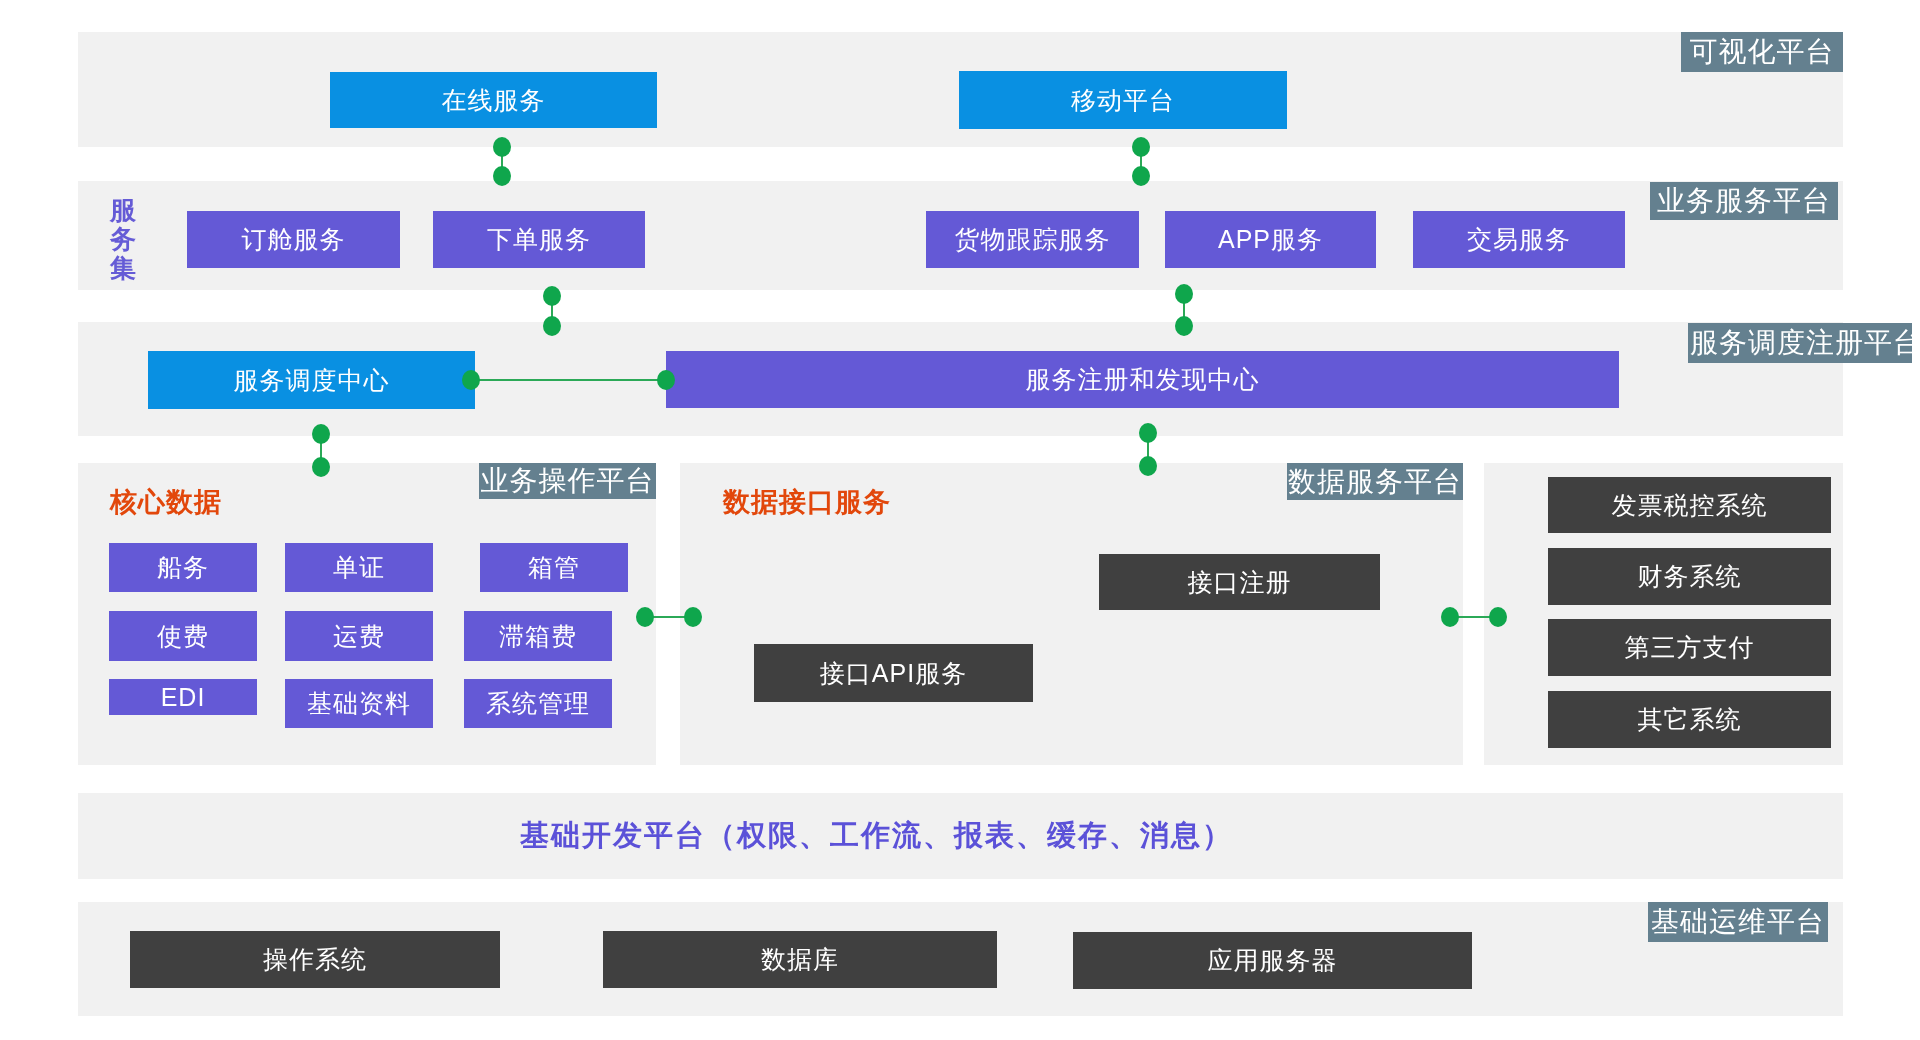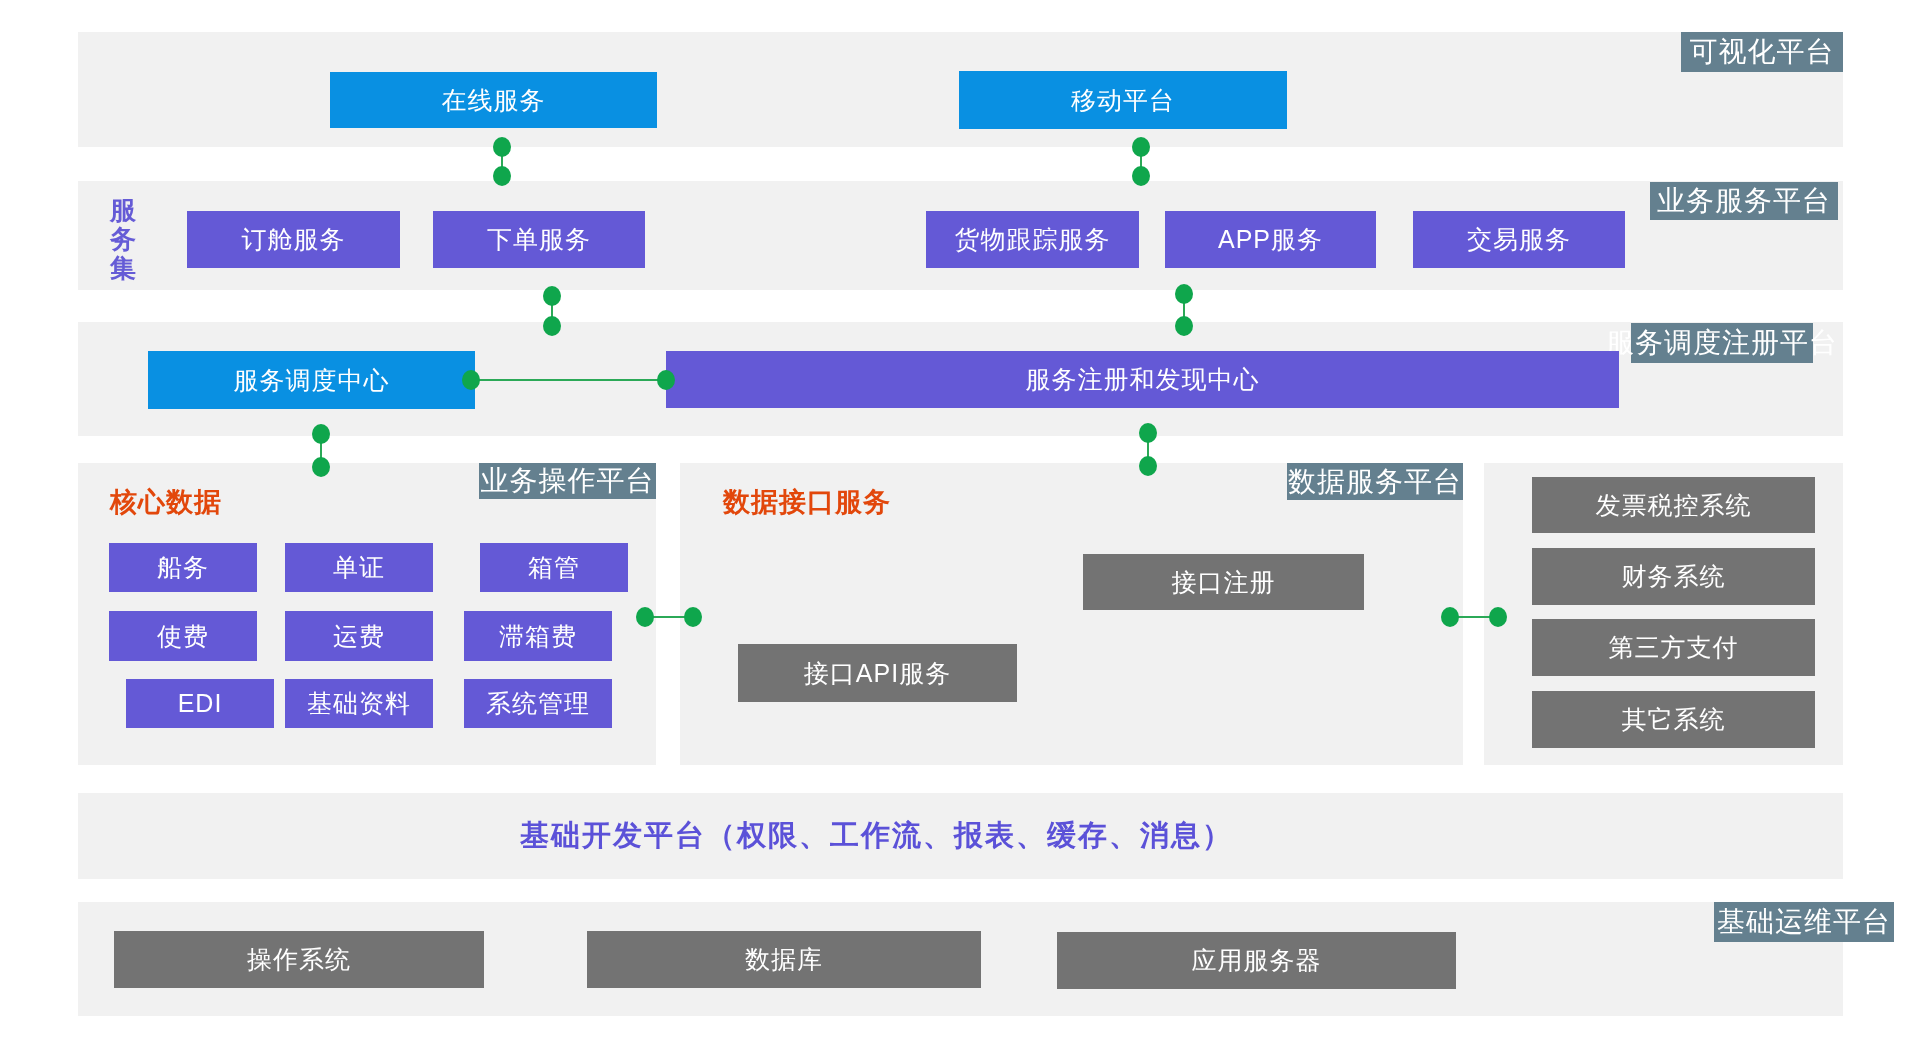--- a/index.html
+++ b/index.html
@@ -7,21 +7,21 @@
     position:relative;width:1920px;height:1040px;background:#ffffff;
     font-family:"Liberation Sans",sans-serif;overflow:hidden;
   }
   .band{position:absolute;background:#F1F1F1;}
   .node{
     position:absolute;display:flex;align-items:center;justify-content:center;
     color:#ffffff;font-size:25px;letter-spacing:1px;white-space:nowrap;
   }
   .node.blue{background:#0990E2;}
   .node.purple{background:#6459D6;}
-  .node.teal{background:#737373;}
+  .node.teal{background:#404040;margin-left:16px;}
   .badge{
     position:absolute;background:#64808F;color:#ffffff;
     display:flex;align-items:center;justify-content:center;
     font-size:28px;letter-spacing:1px;white-space:nowrap;
   }
   .panel-title{position:absolute;font-size:27px;font-weight:bold;color:#E2470B;letter-spacing:1px;}
   .side-label{
     position:absolute;font-size:26px;font-weight:bold;color:#655BD6;
     width:28px;line-height:29px;word-break:break-all;text-align:center;
   }
@@ -82,21 +82,21 @@
     <span class="line"></span>
     <span class="dot a"></span>
     <span class="dot b"></span>
   </div>
   <div class="conn vconn" style="left:1175px;top:284px;height:52px;">
     <span class="line"></span>
     <span class="dot a"></span>
     <span class="dot b"></span>
   </div>
 
-  <div class="badge" style="left:1631px;top:323px;width:182px;height:40px;">服务调度注册平台</div>
+  <div class="badge" style="left:1688px;top:323px;width:212px;height:40px;padding-left:12px;">服务调度注册平台</div>
   <div class="node blue" style="left:148px;top:351px;width:327px;height:58px;">服务调度中心</div>
   <div class="node purple" style="left:666px;top:351px;width:953px;height:57px;">服务注册和发现中心</div>
   <div class="conn hconn" style="left:462px;top:370px;width:213px;">
     <span class="line"></span>
     <span class="dot a"></span>
     <span class="dot b"></span>
   </div>
 
   <div class="conn vconn" style="left:312px;top:424px;height:53px;">
     <span class="line"></span>
@@ -110,21 +110,21 @@
   </div>
 
   <div class="badge" style="left:479px;top:463px;width:177px;height:36px;">业务操作平台</div>
   <div class="panel-title" style="left:110px;top:484px;">核心数据</div>
   <div class="node purple" style="left:109px;top:543px;width:148px;height:49px;">船务</div>
   <div class="node purple" style="left:285px;top:543px;width:148px;height:49px;">单证</div>
   <div class="node purple" style="left:464px;top:543px;width:148px;height:49px;margin-left:16px;">箱管</div>
   <div class="node purple" style="left:109px;top:611px;width:148px;height:50px;">使费</div>
   <div class="node purple" style="left:285px;top:611px;width:148px;height:50px;">运费</div>
   <div class="node purple" style="left:464px;top:611px;width:148px;height:50px;">滞箱费</div>
-  <div class="node purple" style="left:109px;top:679px;width:148px;height:49px;margin-left:17px;">EDI</div>
+  <div class="node purple" style="left:109px;top:679px;width:148px;height:36px;">EDI</div>
   <div class="node purple" style="left:285px;top:679px;width:148px;height:49px;">基础资料</div>
   <div class="node purple" style="left:464px;top:679px;width:148px;height:49px;">系统管理</div>
 
   <div class="badge" style="left:1287px;top:463px;width:176px;height:37px;">数据服务平台</div>
   <div class="panel-title" style="left:723px;top:484px;">数据接口服务</div>
   <div class="node teal" style="left:1083px;top:554px;width:281px;height:56px;">接口注册</div>
   <div class="node teal" style="left:738px;top:644px;width:279px;height:58px;">接口API服务</div>
 
   <div class="conn hconn" style="left:636px;top:607px;width:66px;">
     <span class="line"></span>
@@ -137,18 +137,18 @@
     <span class="dot b"></span>
   </div>
 
   <div class="node teal" style="left:1532px;top:477px;width:283px;height:56px;">发票税控系统</div>
   <div class="node teal" style="left:1532px;top:548px;width:283px;height:57px;">财务系统</div>
   <div class="node teal" style="left:1532px;top:619px;width:283px;height:57px;">第三方支付</div>
   <div class="node teal" style="left:1532px;top:691px;width:283px;height:57px;">其它系统</div>
 
   <div class="dev-title">基础开发平台（权限、工作流、报表、缓存、消息）</div>
 
-  <div class="badge" style="left:1714px;top:902px;width:180px;height:40px;">基础运维平台</div>
+  <div class="badge" style="left:1648px;top:902px;width:180px;height:40px;">基础运维平台</div>
   <div class="node teal" style="left:114px;top:931px;width:370px;height:57px;">操作系统</div>
   <div class="node teal" style="left:587px;top:931px;width:394px;height:57px;">数据库</div>
   <div class="node teal" style="left:1057px;top:932px;width:399px;height:57px;">应用服务器</div>
 
 </div>
 
 </body></html>

